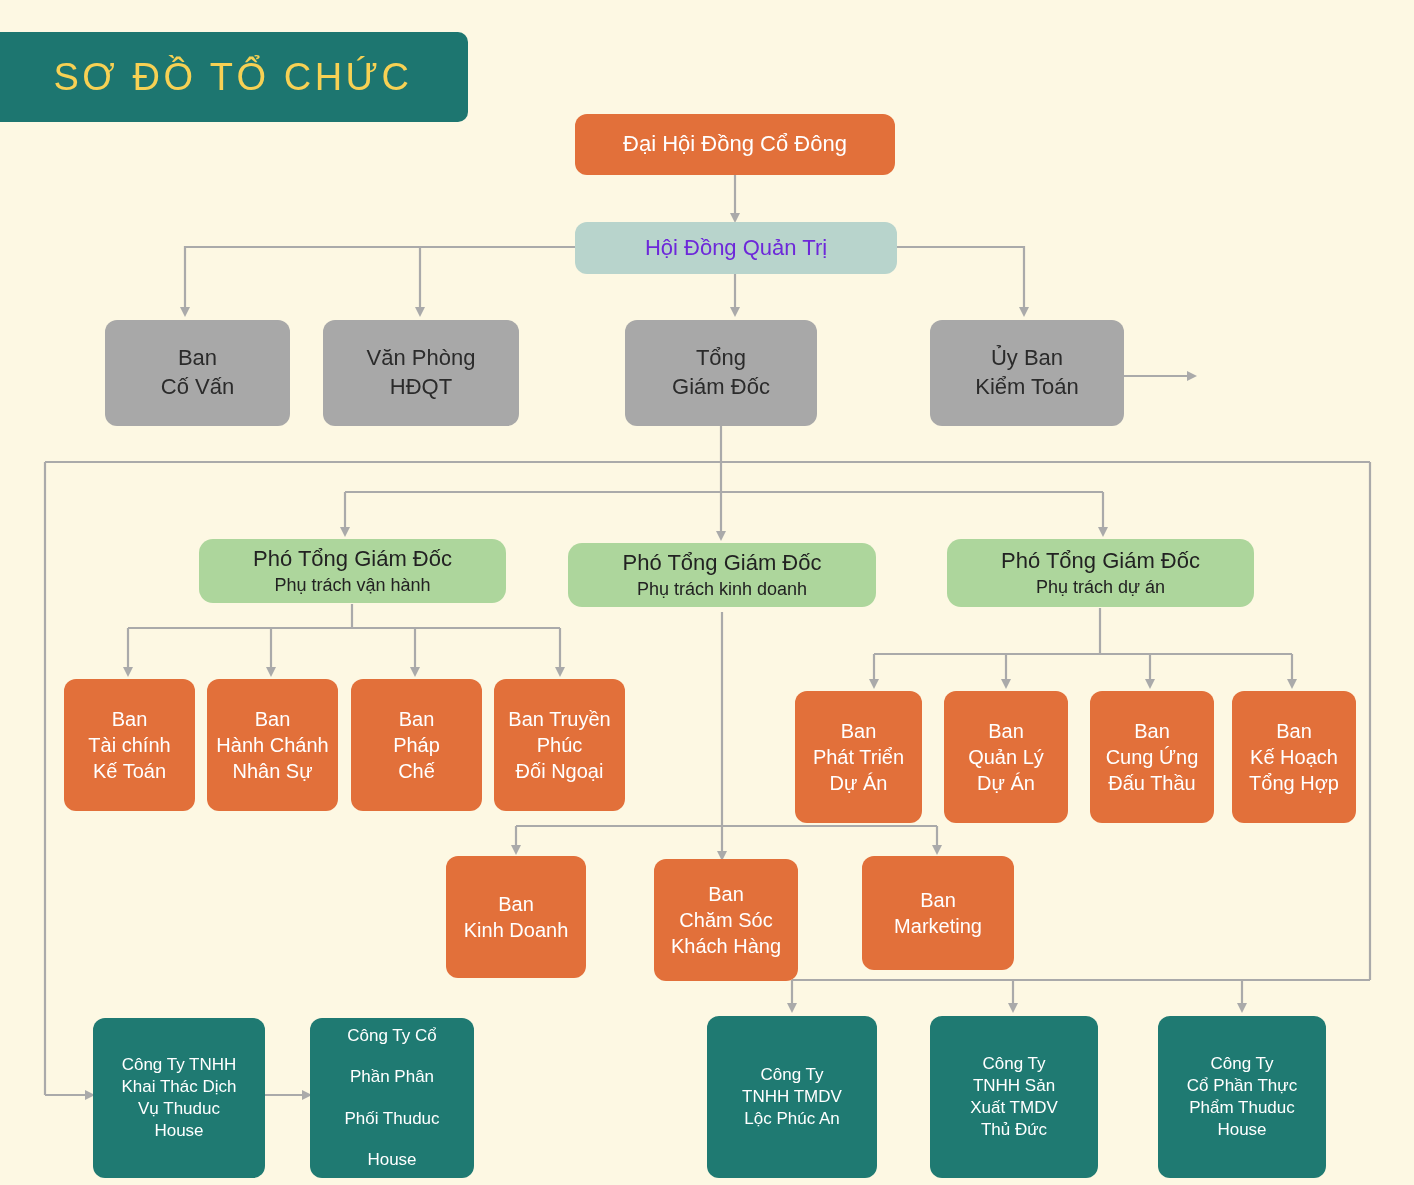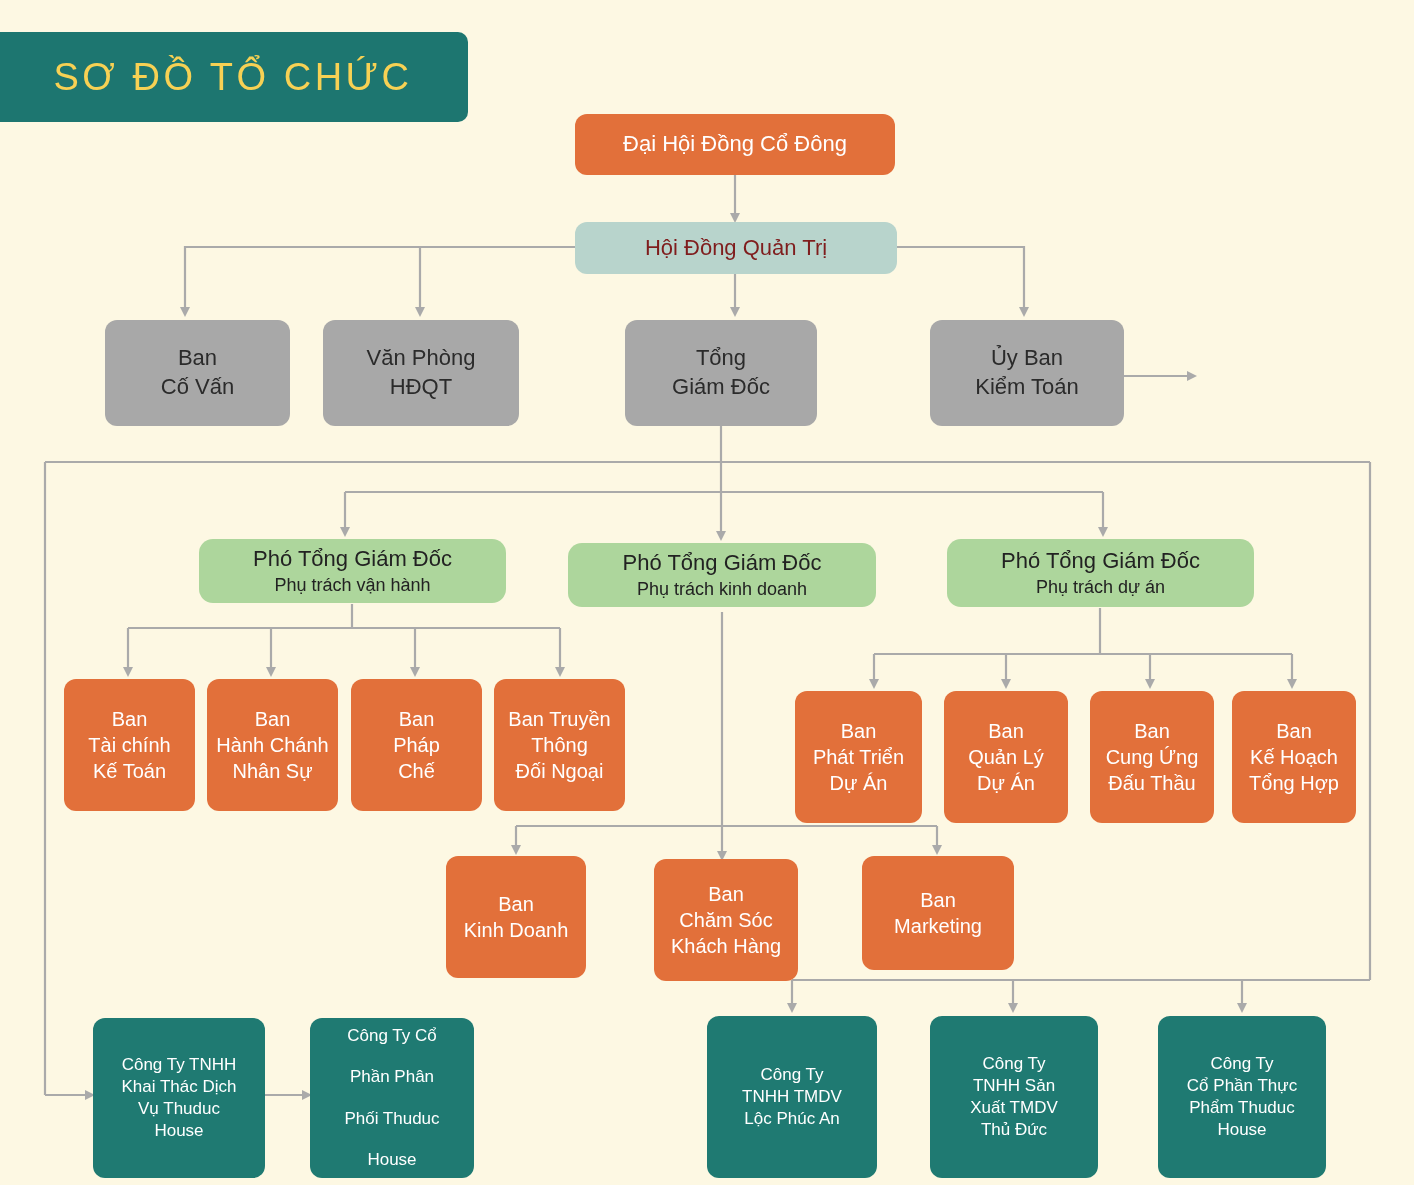--- a/index.html
+++ b/index.html
@@ -19,21 +19,21 @@
     align-items: center; justify-content: center;
     text-align: center;
     border-radius: 12px;
     line-height: 1.30;
     padding: 4px 6px;
   }
   .node .ln { display: block; white-space: nowrap; }
 
   
   .n-orange  { background: #E2703A; color: #FFFFFF; }
-  .n-sage    { background: #B8D4CC; color: #7f1d1d; }
+  .n-sage    { background: #B8D4CC; color: #6d28d9; }
   .n-gray    { background: #A8A8A8; color: #2B2B2B; }
   .n-dgreen  { background: #2E5340; color: #FFFFFF; }
   .n-lgreen  { background: #ADD69C; color: #222222; }
   .n-teal    { background: #1F7A72; color: #FFFFFF; }
 
   
   #title-banner {
     position: absolute; left: -20px; top: 32px;
     width: 488px; height: 90px;
     background: #1D7670;
@@ -179,21 +179,21 @@
   </div>
 
   <div class="node n-orange" style="left:351px; top:679px; width:131px; height:132px;">
     <span class="ln fs20">Ban</span>
     <span class="ln fs20">Pháp</span>
     <span class="ln fs20">Chế</span>
   </div>
 
   <div class="node n-orange" style="left:494px; top:679px; width:131px; height:132px;">
     <span class="ln fs20">Ban Truyền</span>
-    <span class="ln fs20">Thông</span>
+    <span class="ln fs20">Phúc</span>
     <span class="ln fs20">Đối Ngoại</span>
   </div>
 
   <div class="node n-orange" style="left:795px; top:691px; width:127px; height:132px;">
     <span class="ln fs20">Ban</span>
     <span class="ln fs20">Phát Triển</span>
     <span class="ln fs20">Dự Án</span>
   </div>
 
   <div class="node n-orange" style="left:944px; top:691px; width:124px; height:132px;">

